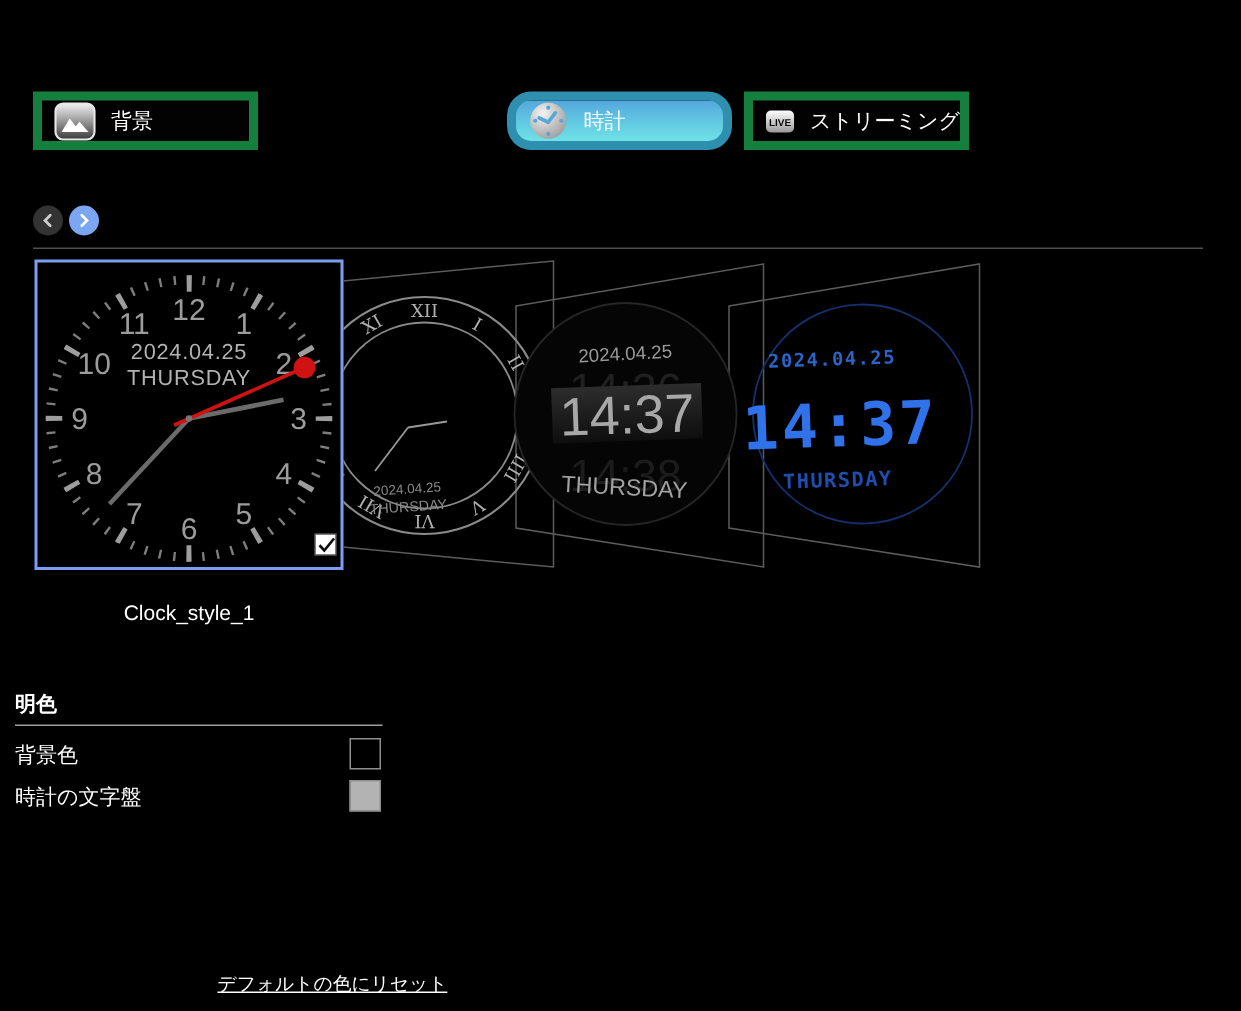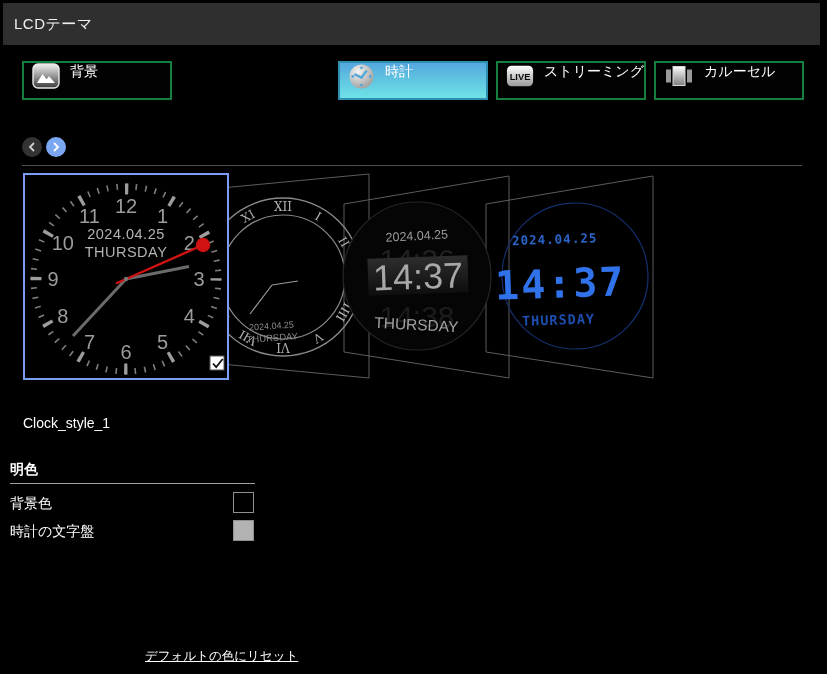--- a/index.html
+++ b/index.html
@@ -6,62 +6,59 @@
   #stage{position:relative;width:827px;height:674px;background:#000;overflow:hidden;
          font-family:"Liberation Sans",sans-serif;color:#fff;}
 
   
   .titlebar{position:absolute;left:3px;top:3px;width:817px;height:42px;background:#2f2f2f;
             display:flex;align-items:center;}
   .titlebar .t{padding-left:11px;font-size:15px;color:#f0f0f0;letter-spacing:.5px;}
 
   
   .tab{position:absolute;top:61px;width:150px;height:39px;box-sizing:border-box;
-       background:#020202;border:2px solid #15803d;display:flex;align-items:flex-start;
+       background:#020202;border:6px solid #15803d;display:flex;align-items:center;
        gap:10px;padding:0 0 0 8px;cursor:pointer;}
   .tab .lbl{font-size:14px;color:#fff;white-space:nowrap;}
   .tab.sel{background:linear-gradient(180deg,#55a7dd 0%,#62c9e2 55%,#6fe2e6 100%);
-           border-color:#2f8fae;}
+           border-color:#2f8fae;border-radius:16px;}
   .tab svg{display:block;}
 
   
   .navbtn{position:absolute;top:137px;width:20px;height:20px;border-radius:50%;
           display:flex;align-items:center;justify-content:center;cursor:pointer;}
   .navbtn.prev{left:22px;background:#333;}
   .navbtn.next{left:46px;background:#7ba7f2;}
 
   .separator{position:absolute;left:22px;top:165px;width:780px;height:1px;background:#4f4f4f;}
 
   
   .preview-sel{position:absolute;left:23px;top:173px;width:206px;height:207px;
                box-sizing:border-box;border:2px solid #7c9ef2;background:#000;cursor:pointer;}
-  .preview-label{position:absolute;left:23px;top:415px;width:206px;text-align:left;
+  .preview-label{position:absolute;left:23px;top:400px;width:206px;text-align:center;
                  font-size:14px;color:#fff;}
 
   .carousel-svg{position:absolute;left:229px;top:168px;}
 
   
   .cs-head{position:absolute;left:10px;top:461px;font-size:14px;color:#fff;font-weight:bold;}
   .cs-line{position:absolute;left:10px;top:483px;width:245px;height:1px;background:#a0a0a0;}
   .cs-row{position:absolute;left:10px;width:245px;height:28px;}
   .cs-row .lbl{position:absolute;left:0;top:0;line-height:26px;font-size:14px;color:#fff;}
   .cs-row .swatch{position:absolute;left:223px;top:2px;width:21px;height:21px;
                   box-sizing:border-box;border:1px solid #8f8f8f;cursor:pointer;}
   .reset-link{position:absolute;left:145px;top:648px;font-size:12.5px;color:#fff;
               text-decoration:underline;cursor:pointer;}
   svg text{user-select:none;}
 </style>
 </head>
 <body>
 
 <div id="stage">
 
-  <div class="titlebar">
-    <span class="t">LCDテーマ</span>
-  </div>
 
   <div class="tab" style="left:22px">
     <svg width="28" height="26" viewBox="0 0 28 26">
       <defs>
           <linearGradient id="gImg" x1="0" y1="0" x2="0" y2="1">
         <stop offset="0" stop-color="#f2f2f2"></stop>
             <stop offset="1" stop-color="#3c3c3c"></stop>
           </linearGradient>
         </defs>
       <rect x="1" y="1" width="26" height="24" rx="5" fill="url(#gImg)" stroke="#e8e8e8" stroke-width="1.4"></rect>
@@ -101,34 +98,20 @@
         <stop offset="0" stop-color="#ffffff"></stop>
             <stop offset="1" stop-color="#9a9a9a"></stop>
           </linearGradient>
         </defs>
       <rect x="1" y="2" width="28" height="22" rx="5" fill="url(#gLive)"></rect>
       <text x="15" y="17.2" text-anchor="middle" font-size="10" font-weight="bold" font-family="Liberation Sans, sans-serif" fill="#0a0a0a">LIVE</text>
     </svg>
     <span class="lbl">ストリーミング</span>
   </div>
 
-  <div class="tab" style="left:654px">
-    <svg width="30" height="26" viewBox="0 0 30 26">
-      <defs>
-          <linearGradient id="gCar" x1="0" y1="0" x2="0" y2="1">
-        <stop offset="0" stop-color="#fdfdfd"></stop>
-            <stop offset="1" stop-color="#7e7e7e"></stop>
-          </linearGradient>
-        </defs>
-      <rect x="2" y="6.5" width="5" height="13" fill="#9a9a9a"></rect>
-      <rect x="9" y="3.5" width="12" height="19" fill="url(#gCar)" stroke="#d8d8d8"></rect>
-      <rect x="23" y="6.5" width="5" height="13" fill="#9a9a9a"></rect>
-    </svg>
-    <span class="lbl">カルーセル</span>
-  </div>
 
   <div class="navbtn prev">
     <svg width="10" height="10" viewBox="0 0 10 10">
       <polyline points="6.5,1.5 3,5 6.5,8.5" fill="none" stroke="#cfcfcf" stroke-width="1.8" stroke-linecap="round"></polyline>
     </svg>
   </div>
   <div class="navbtn next">
     <svg width="10" height="10" viewBox="0 0 10 10">
       <polyline points="3.5,1.5 7,5 3.5,8.5" fill="none" stroke="#fff" stroke-width="1.8" stroke-linecap="round"></polyline>
     </svg>

